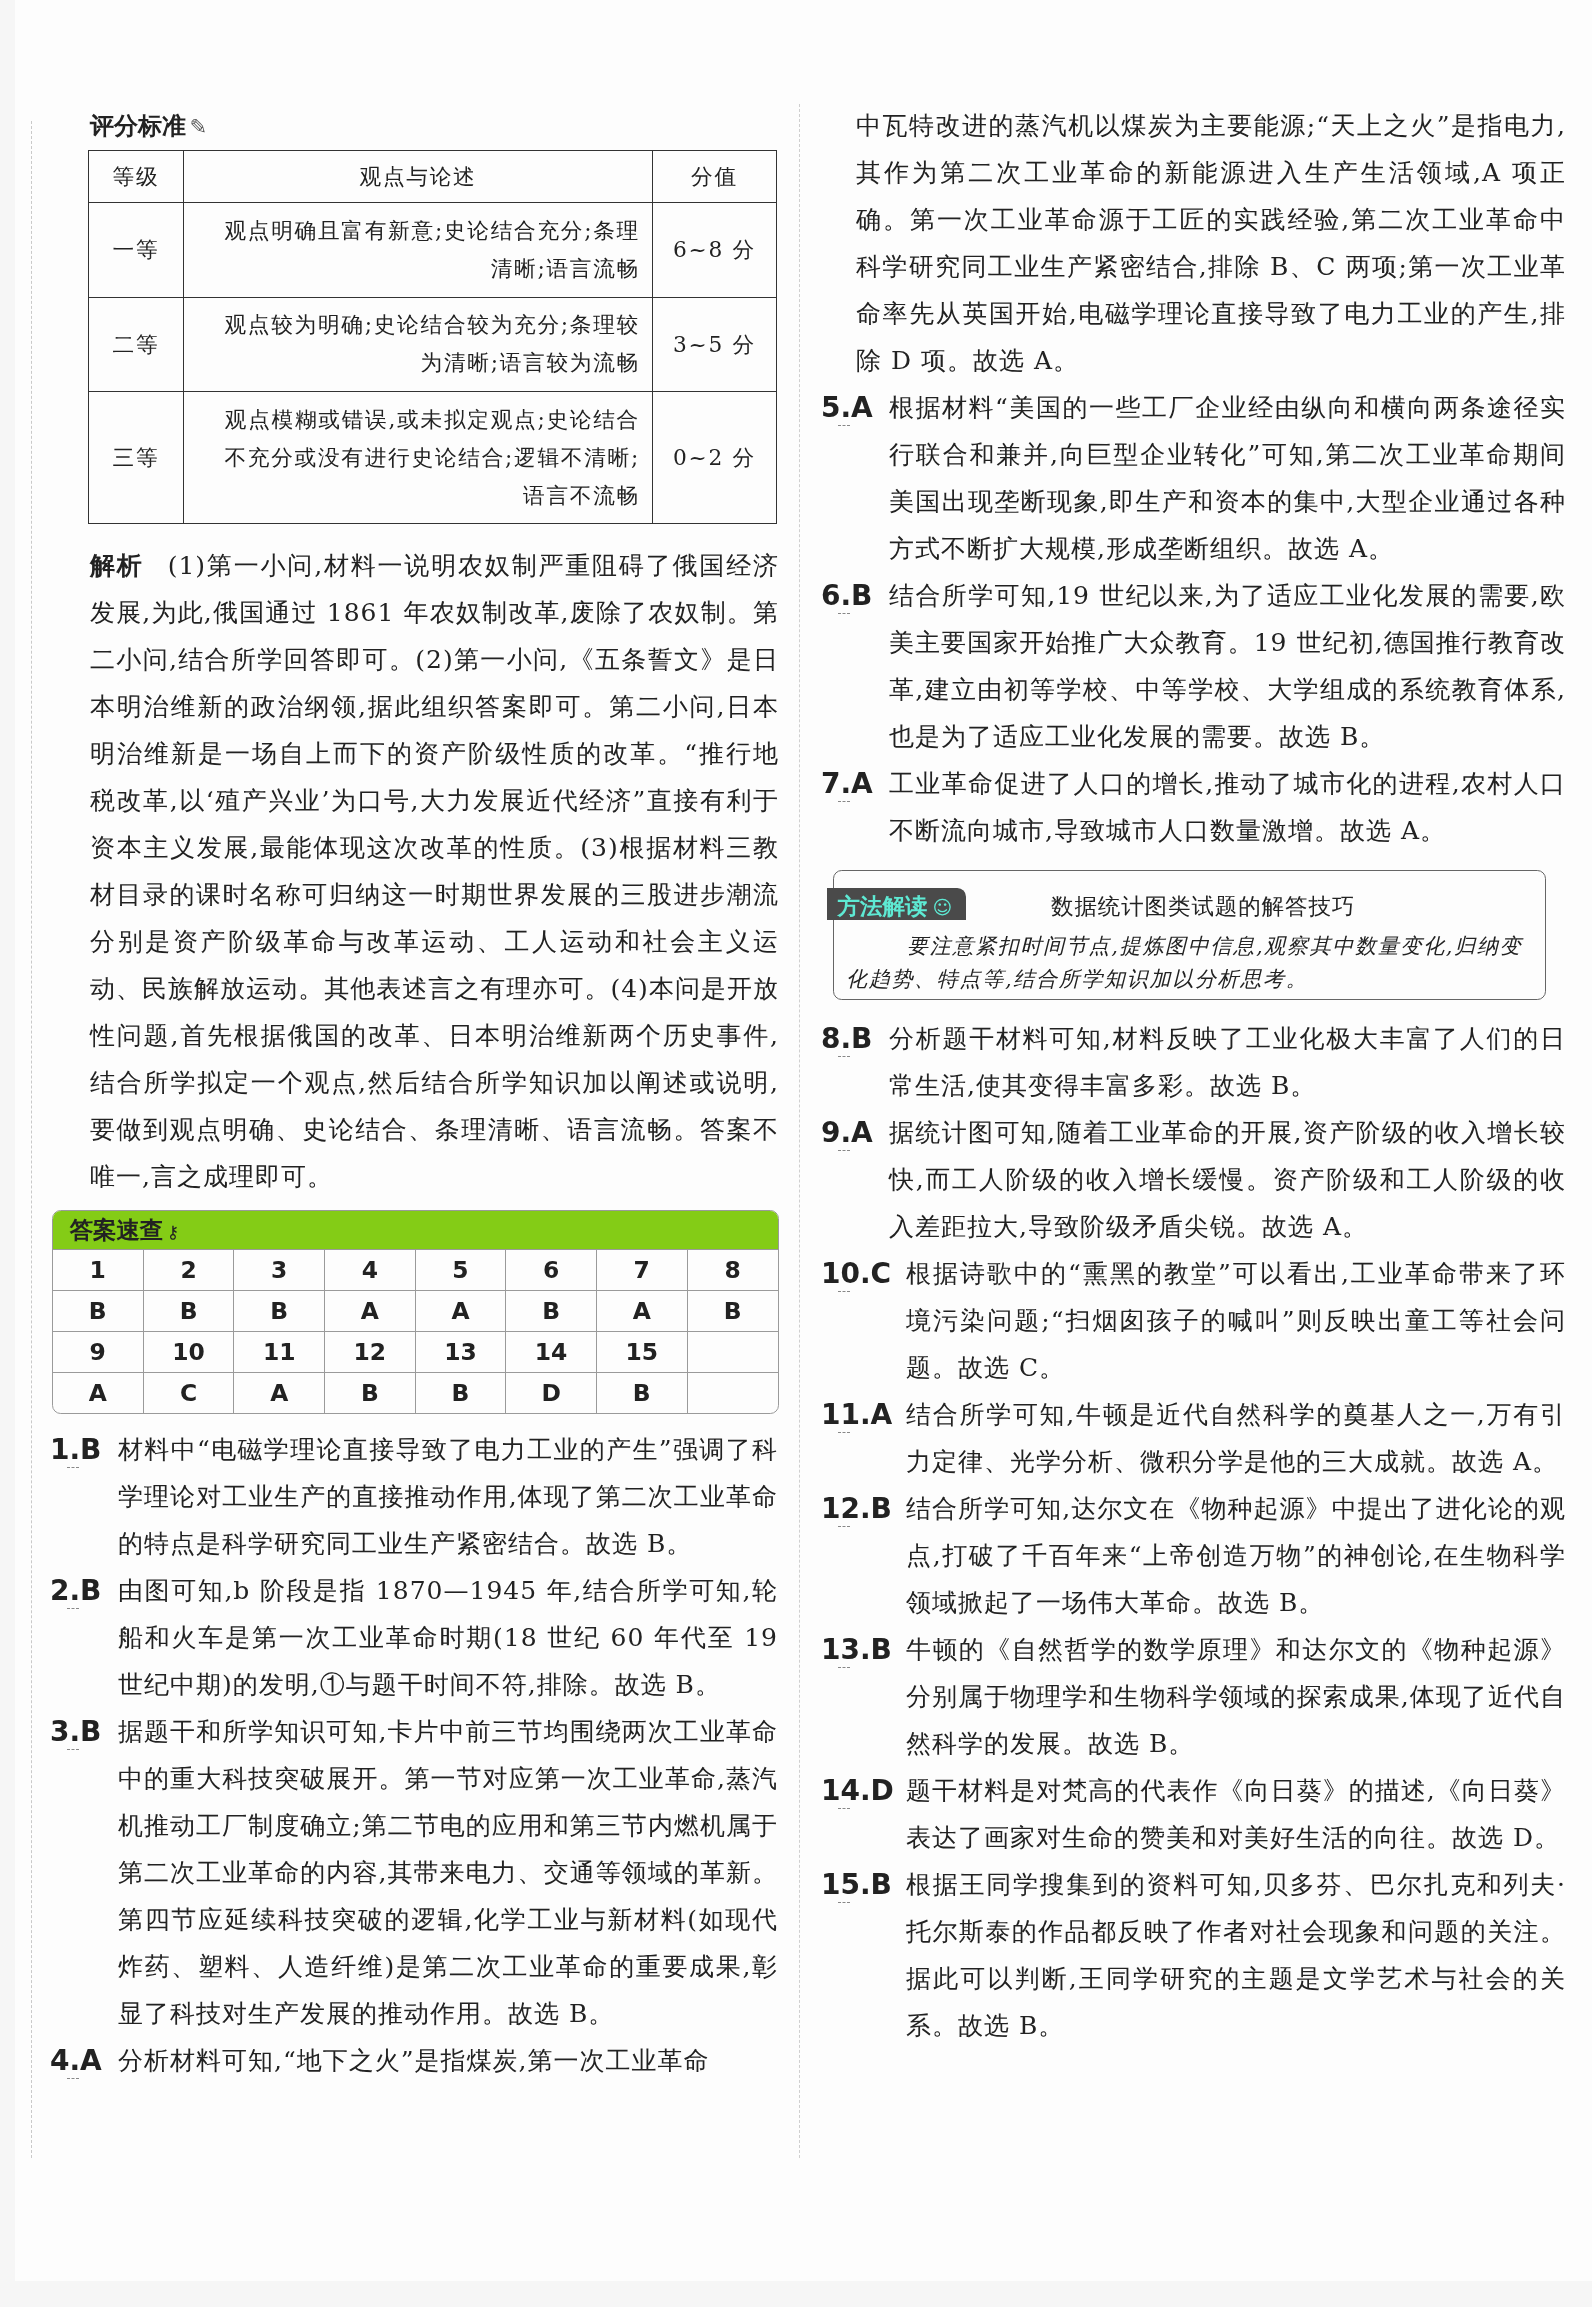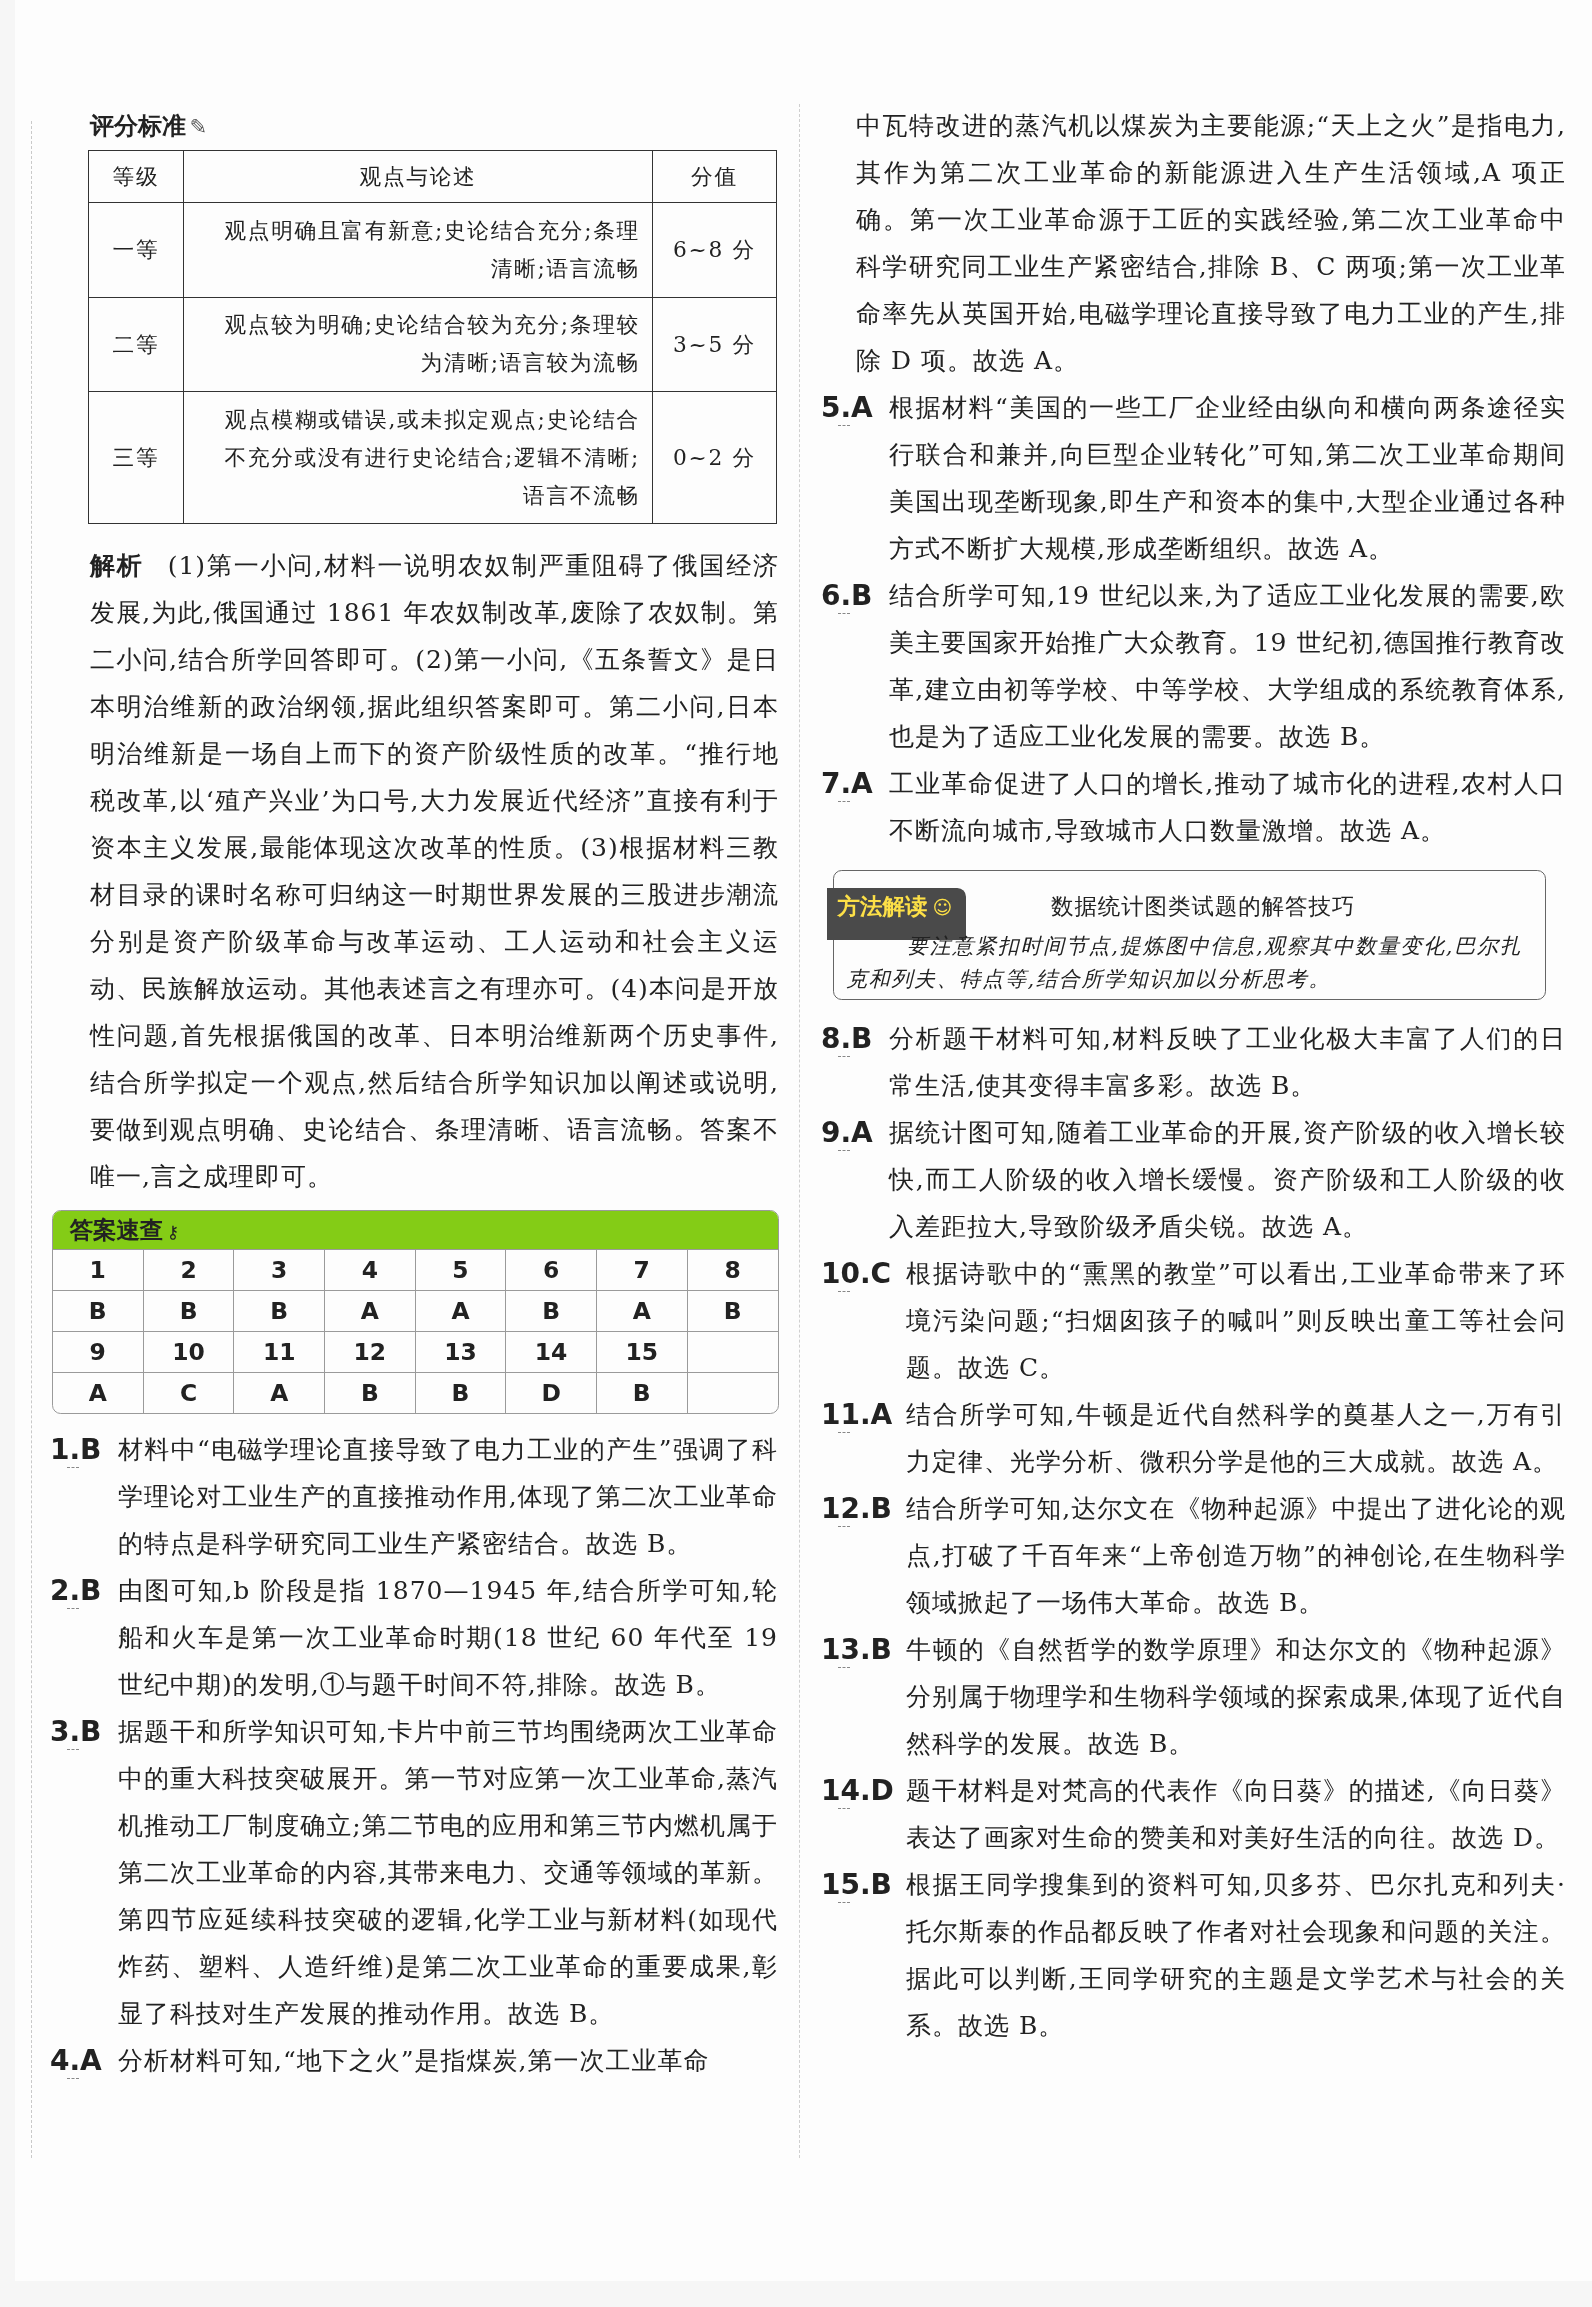--- a/index.html
+++ b/index.html
@@ -80,22 +80,22 @@
   }
   .ans .num::after {
     content: ""; position: absolute; left: 17.3px; bottom: 5.2px; width: 12px; border-bottom: 0.9px dashed #888;
   }
 
   .method {
     position: relative; margin: 15.6px 0 15.6px 12px; width: 711px; height: 128px;
     border: 1.7px solid #666; border-radius: 8.7px;
   }
   .method .badge {
-    position: absolute; left: -7px; top: 17.3px; height: 52px; line-height: 36px;
-    padding: 0 14px 0 10.4px; background: #4a4a4a; color: #fde047;
+    position: absolute; left: -7px; top: 17.3px; height: 32px; line-height: 36px;
+    padding: 0 14px 0 10.4px; background: #4a4a4a; color: #5eead4;
     font-family: "DejaVu Sans", "Liberation Sans", sans-serif; font-weight: bold; font-size: 22.5px;
     border-radius: 0 8.7px 0 0;
   }
   .method .badge .bi { font-weight: normal; font-size: 19px; margin-left: 5.2px; }
   .method .mtitle {
     position: absolute; left: 217px; top: 17.3px; font-family: "DejaVu Sans", "Liberation Sans", sans-serif;
     font-size: 22.5px; line-height: 36px; letter-spacing: 0.9px;
   }
   .method .mbody {
     position: absolute; left: 12px; top: 59px; width: 685px;
@@ -200,21 +200,21 @@
   <div class="col col-right">
     <p class="p" style="padding-left:35px">中瓦特改进的蒸汽机以煤炭为主要能源;“天上之火”是指电力,其作为第二次工业革命的新能源进入生产生活领域,A 项正确。第一次工业革命源于工匠的实践经验,第二次工业革命中科学研究同工业生产紧密结合,排除 B、C 两项;第一次工业革命率先从英国开始,电磁学理论直接导致了电力工业的产生,排除 D 项。故选 A。</p>
 
     <p class="p ans"><span class="num">5.A</span><span>根据材料“美国的一些工厂企业经由纵向和横向两条途径实行联合和兼并,向巨型企业转化”可知,第二次工业革命期间美国出现垄断现象,即生产和资本的集中,大型企业通过各种方式不断扩大规模,形成垄断组织。故选 A。</span></p>
     <p class="p ans"><span class="num">6.B</span><span>结合所学可知,19 世纪以来,为了适应工业化发展的需要,欧美主要国家开始推广大众教育。19 世纪初,德国推行教育改革,建立由初等学校、中等学校、大学组成的系统教育体系,也是为了适应工业化发展的需要。故选 B。</span></p>
     <p class="p ans"><span class="num">7.A</span><span>工业革命促进了人口的增长,推动了城市化的进程,农村人口不断流向城市,导致城市人口数量激增。故选 A。</span></p>
 
     <div class="method">
       <div class="badge"><span>方法解读</span><span class="bi">☺</span></div>
       <div class="mtitle">数据统计图类试题的解答技巧</div>
-      <div class="mbody"><span class="indent"></span><span>要注意紧扣时间节点,提炼图中信息,观察其中数量变化,巴尔扎克和列夫、特点等,结合所学知识加以分析思考。</span></div>
+      <div class="mbody"><span class="indent"></span><span>要注意紧扣时间节点,提炼图中信息,观察其中数量变化,归纳变化趋势、特点等,结合所学知识加以分析思考。</span></div>
     </div>
 
     <p class="p ans"><span class="num">8.B</span><span>分析题干材料可知,材料反映了工业化极大丰富了人们的日常生活,使其变得丰富多彩。故选 B。</span></p>
     <p class="p ans"><span class="num">9.A</span><span>据统计图可知,随着工业革命的开展,资产阶级的收入增长较快,而工人阶级的收入增长缓慢。资产阶级和工人阶级的收入差距拉大,导致阶级矛盾尖锐。故选 A。</span></p>
     <p class="p ans wide"><span class="num">10.C</span><span>根据诗歌中的“熏黑的教堂”可以看出,工业革命带来了环境污染问题;“扫烟囱孩子的喊叫”则反映出童工等社会问题。故选 C。</span></p>
     <p class="p ans wide"><span class="num">11.A</span><span>结合所学可知,牛顿是近代自然科学的奠基人之一,万有引力定律、光学分析、微积分学是他的三大成就。故选 A。</span></p>
     <p class="p ans wide"><span class="num">12.B</span><span>结合所学可知,达尔文在《物种起源》中提出了进化论的观点,打破了千百年来“上帝创造万物”的神创论,在生物科学领域掀起了一场伟大革命。故选 B。</span></p>
     <p class="p ans wide"><span class="num">13.B</span><span>牛顿的《自然哲学的数学原理》和达尔文的《物种起源》分别属于物理学和生物科学领域的探索成果,体现了近代自然科学的发展。故选 B。</span></p>
     <p class="p ans wide"><span class="num">14.D</span><span>题干材料是对梵高的代表作《向日葵》的描述,《向日葵》表达了画家对生命的赞美和对美好生活的向往。故选 D。</span></p>
     <p class="p ans wide"><span class="num">15.B</span><span>根据王同学搜集到的资料可知,贝多芬、巴尔扎克和列夫·托尔斯泰的作品都反映了作者对社会现象和问题的关注。据此可以判断,王同学研究的主题是文学艺术与社会的关系。故选 B。</span></p>

